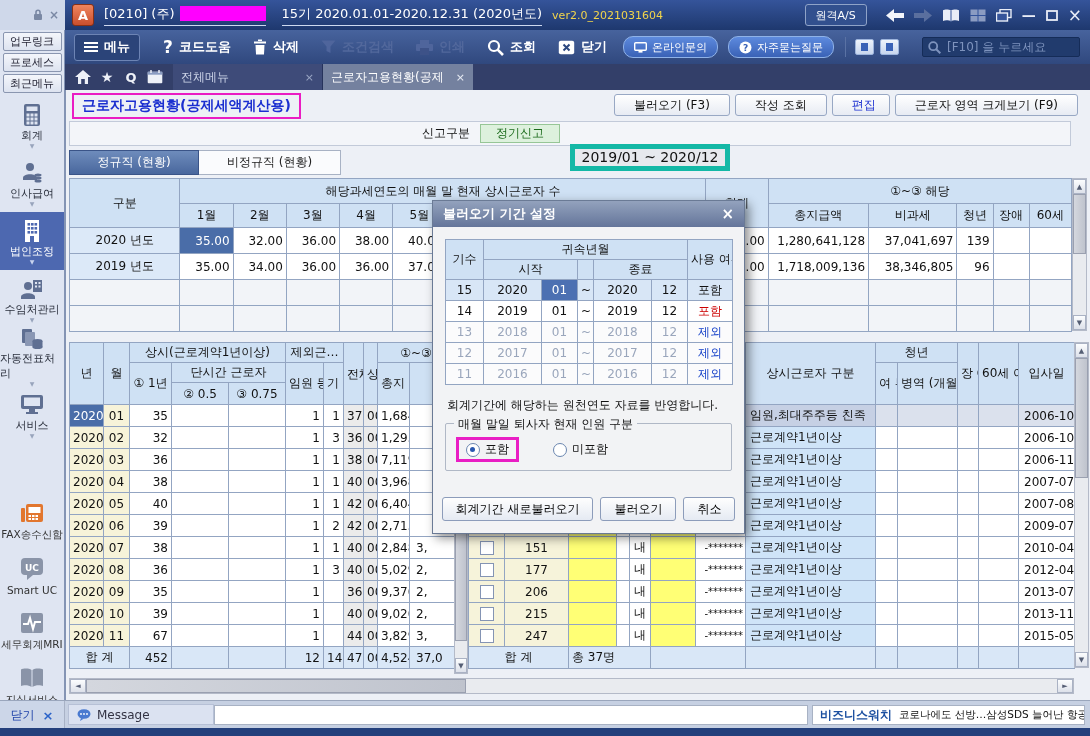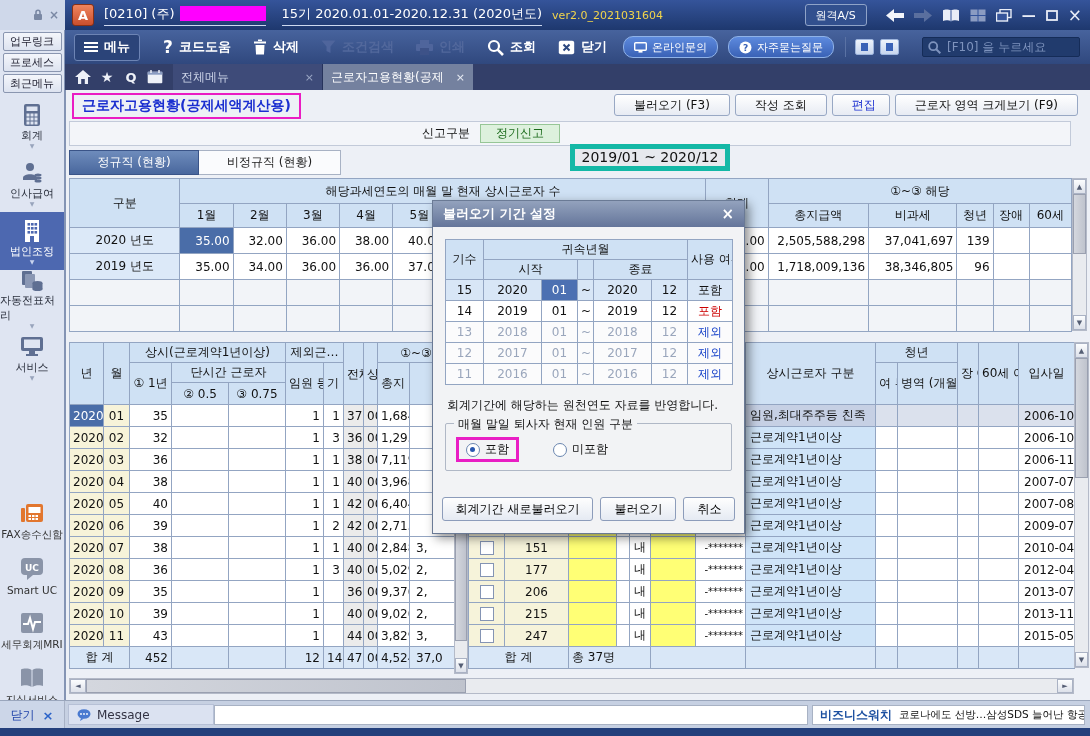--- a/index.html
+++ b/index.html
@@ -413,21 +413,21 @@
         <td class="rn">38.00</td>
         <td class="rn">40.00</td>
         <td></td>
             <td></td>
             <td></td>
             <td></td>
             <td></td>
             <td></td>
             <td></td>
         <td class="rn">452.00</td>
-        <td class="rn">2,505,588,298</td>
+        <td class="rn">1,280,641,128</td>
         <td class="rn">37,041,697</td>
         <td class="rn">139</td>
         <td></td>
             <td></td>
       </tr>
       <tr style="height:26px;">
         <td class="lbl">2019 년도</td>
         <td class="rn">35.00</td>
         <td class="rn">34.00</td>
         <td class="rn">36.00</td>
@@ -676,21 +676,21 @@
             <td class="rn"></td>
             <td class="rn gy">40</td>
             <td class="rn gy">00</td>
             <td class="rn">9,020</td>
             <td class="xt">2,</td>
           </tr>
 
           <tr style="height:22px;">
             <td class="yc">2020</td>
             <td class="yc">11</td>
-            <td class="rn">43</td>
+            <td class="rn">67</td>
             <td></td>
             <td></td>
             <td class="rn">1</td>
             <td class="rn"></td>
             <td class="rn gy">44</td>
             <td class="rn gy">00</td>
             <td class="rn">3,829</td>
             <td class="xt">3,</td>
           </tr>
 
@@ -1009,20 +1009,37 @@
                 <rect x="7" y="16" width="4" height="6"></rect>
               </g>
             </svg>
           </span>
         <span>법인조정</span>
         <span class="carr">▼</span>
       </div>
       <div class="sitem">
         <span class="icn">
             <svg width="22" height="22" viewBox="0 0 22 22" fill="currentColor">
+              <rect x="12" y="2" width="9" height="12"></rect>
+              <g fill="#dfe5f2">
+                <rect x="14" y="4" width="2" height="2"></rect>
+                <rect x="17.5" y="4" width="2" height="2"></rect>
+                <rect x="14" y="7.5" width="2" height="2"></rect>
+                <rect x="17.5" y="7.5" width="2" height="2"></rect>
+              </g>
+              <circle cx="7" cy="8" r="4"></circle>
+              <path d="M0 19 C0 14 14 14 14 19 V21 H0 Z"></path>
+            </svg>
+          </span>
+        <span>수임처관리</span>
+        <span class="carr">▼</span>
+      </div>
+      <div class="sitem">
+        <span class="icn">
+            <svg width="22" height="22" viewBox="0 0 22 22" fill="currentColor">
               <rect x="1" y="1" width="10" height="14" rx="1"></rect>
               <rect x="4" y="4" width="10" height="14" rx="1" fill="#8a97b4"></rect>
               <ellipse cx="16.5" cy="13" rx="5" ry="2"></ellipse>
               <path d="M11.5 13 H21.5 V19 C21.5 20.2 11.5 20.2 11.5 19 Z"></path>
               <ellipse cx="16.5" cy="19" rx="5" ry="2"></ellipse>
             </svg>
           </span>
         <span>자동전표처리</span>
         <span class="carr">▼</span>
       </div>

